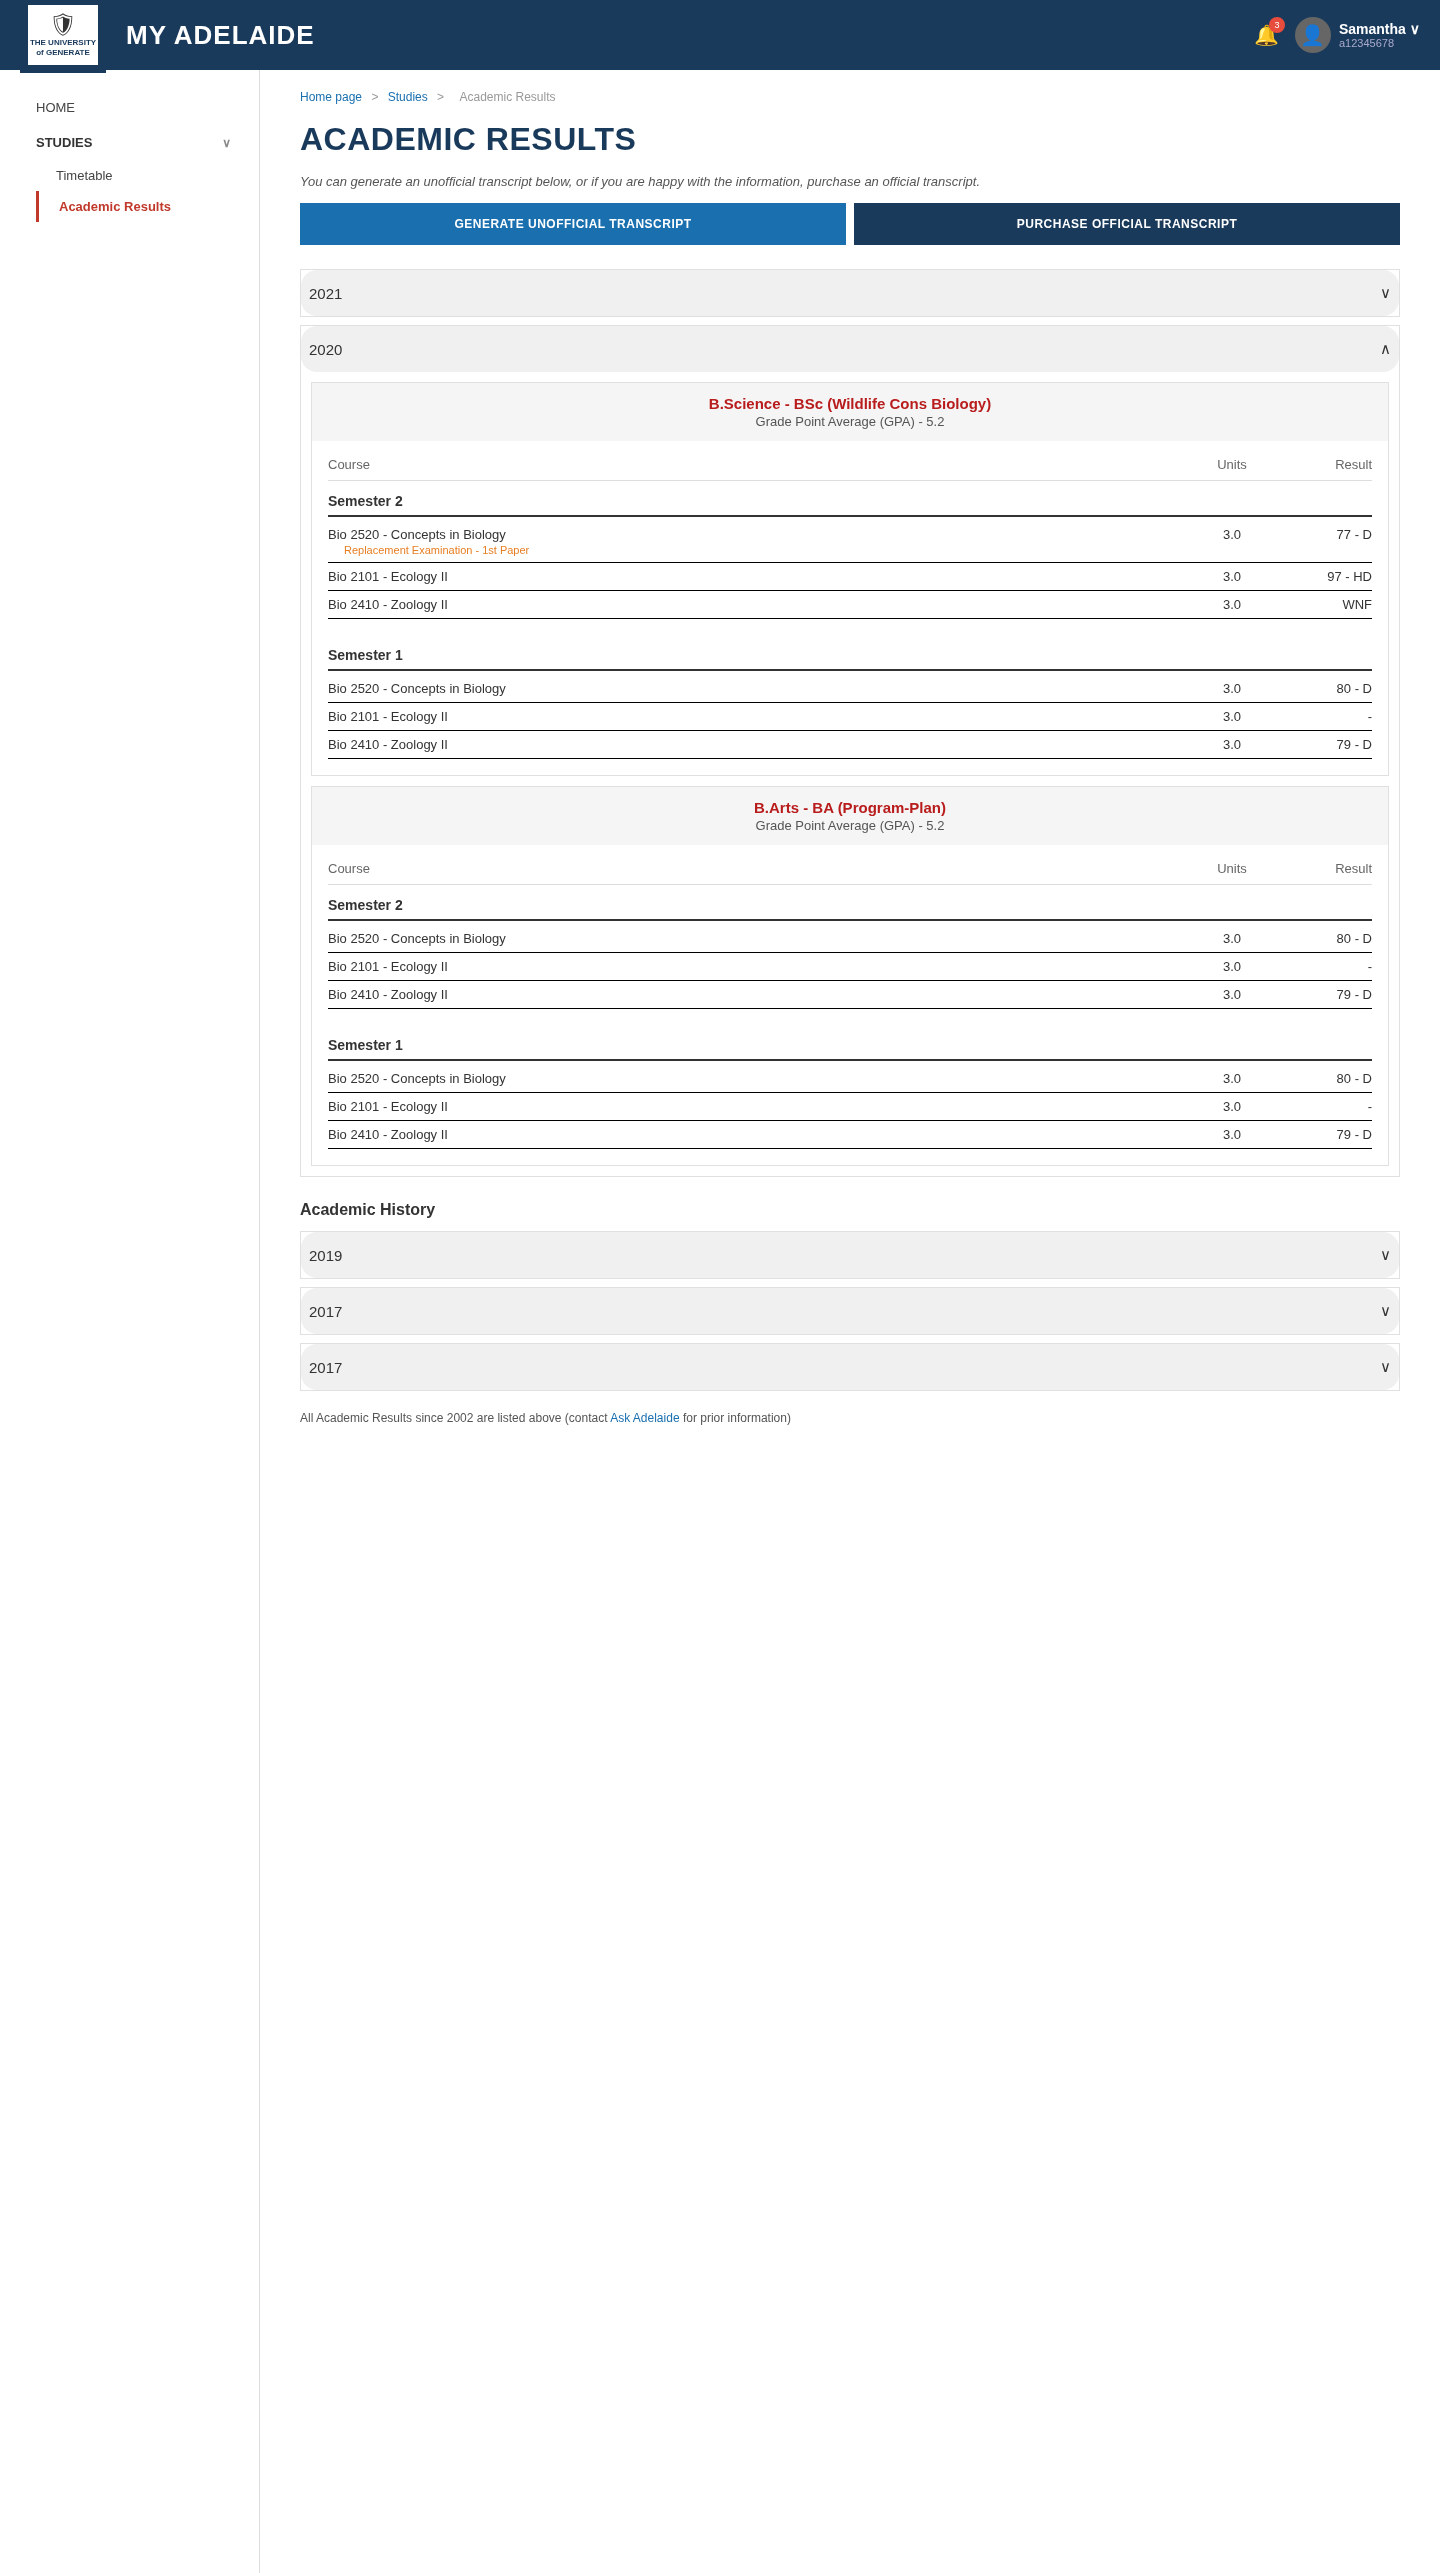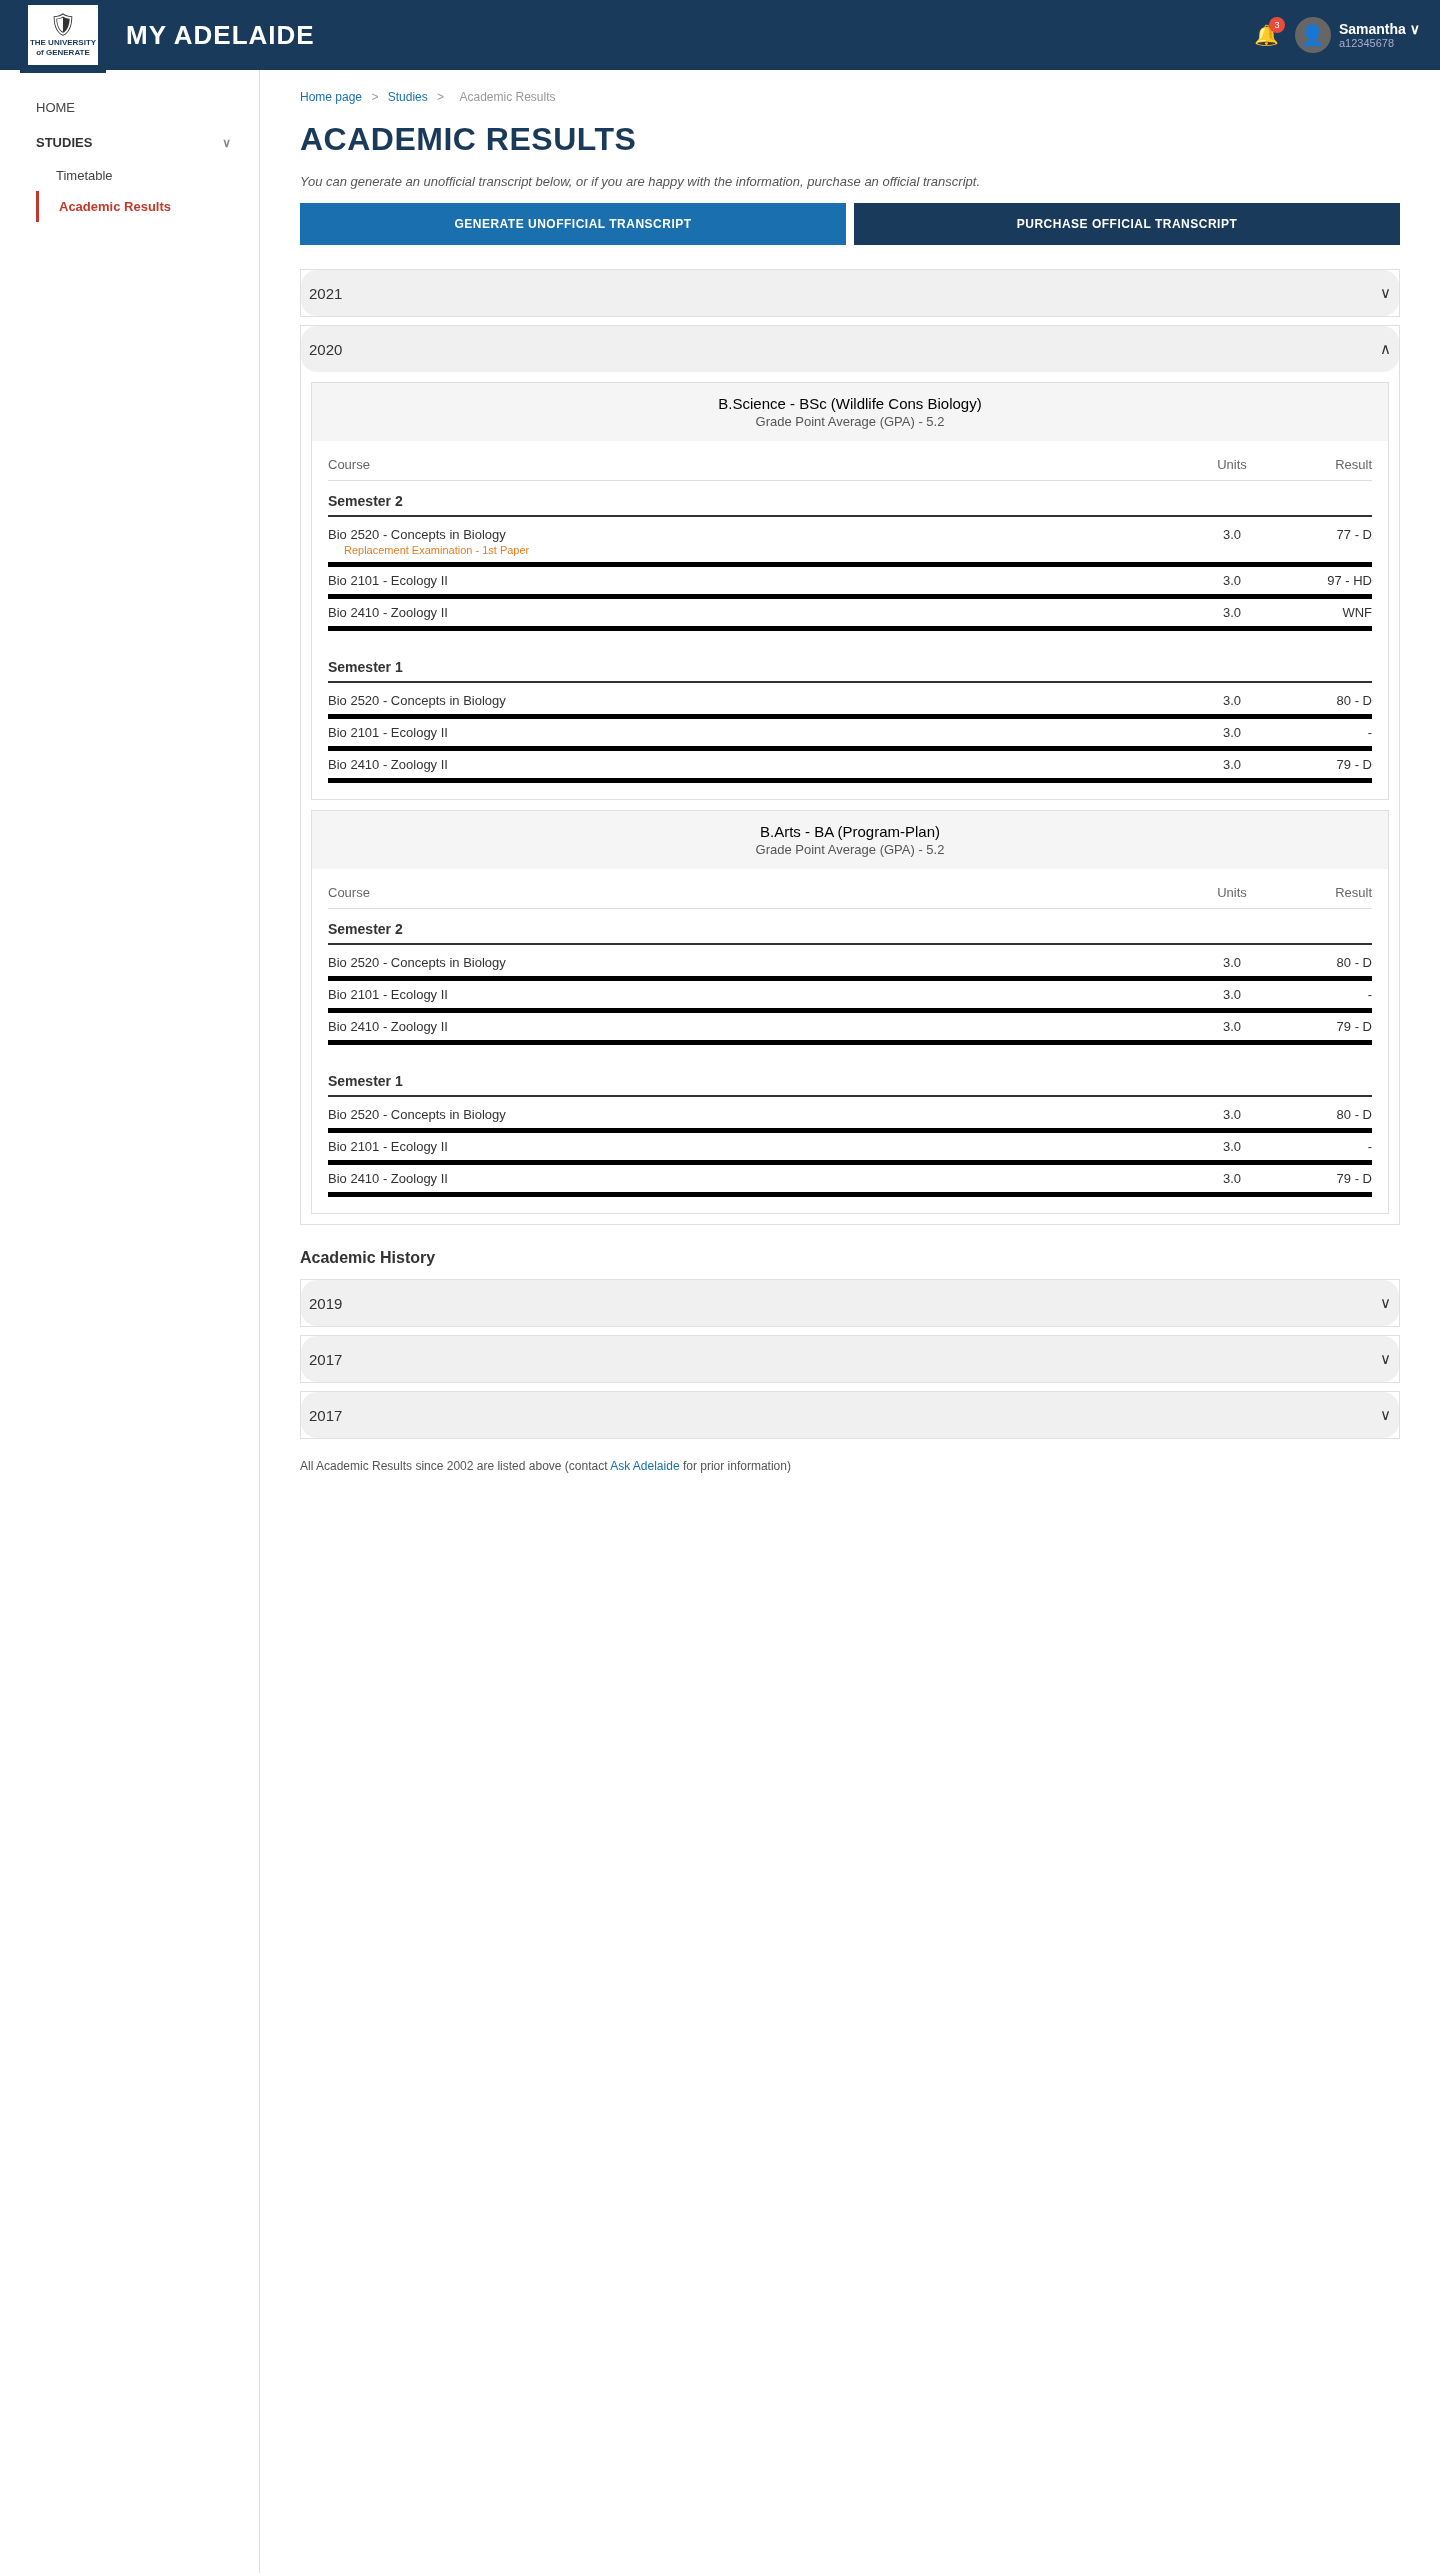--- a/index.html
+++ b/index.html
@@ -54,32 +54,32 @@
     .btn-official { background: #1a3a5c; color: #fff; border: none; padding: 14px 24px; font-size: 12px; font-weight: bold; letter-spacing: 0.5px; cursor: pointer; text-transform: uppercase; flex: 1; }
 
     
     .year-accordion { margin-bottom: 8px; border: 1px solid #e0e0e0; }
     .year-header { background: #f0f0f0; padding: 14px 8px; font-size: 15px; color: #333; cursor: pointer; display: flex; justify-content: space-between; align-items: center; border-radius: 16px; }
     .year-content { padding: 0; background: #fff; }
 
     
     .program-section { border: 1px solid #e0e0e0; margin: 10px; }
     .program-header { background: #f5f5f5; padding: 12px 16px; text-align: center; }
-    .program-name { font-size: 15px; font-weight: normal; color: #000000; }
+    .program-name { font-size: 15px; font-weight: bold; color: #b91c1c; }
     .program-gpa { font-size: 13px; color: #555; margin-top: 2px; }
 
     
     .course-table { width: 100%; padding: 0 16px 16px; }
     .table-header { display: flex; padding: 8px 0; border-bottom: 1px solid #ddd; margin-top: 8px; }
     .col-course { flex: 1; font-size: 13px; color: #666; }
     .col-units { width: 80px; text-align: center; font-size: 13px; color: #666; }
     .col-result { width: 100px; text-align: right; font-size: 13px; color: #666; }
 
     .semester-header { font-size: 14px; font-weight: bold; color: #333; padding: 12px 0 6px; border-bottom: 2px solid #333; margin-bottom: 4px; }
-    .course-row { display: flex; align-items: flex-start; padding: 6px 0; border-bottom: 5px solid #000000; }
+    .course-row { display: flex; align-items: flex-start; padding: 6px 0; border-bottom: 1px solid #000000; }
     .course-name { flex: 1; font-size: 13px; color: #333; }
     .course-note { font-size: 11px; color: #e67e22; margin-top: 2px; padding-left: 16px; }
     .course-units { width: 80px; text-align: center; font-size: 13px; color: #333; }
     .course-result { width: 100px; text-align: right; font-size: 13px; color: #333; }
     .semester-spacer { height: 16px; }
 
     
     .academic-history-title { font-size: 16px; font-weight: bold; color: #333; margin: 24px 0 12px; }
 
     

